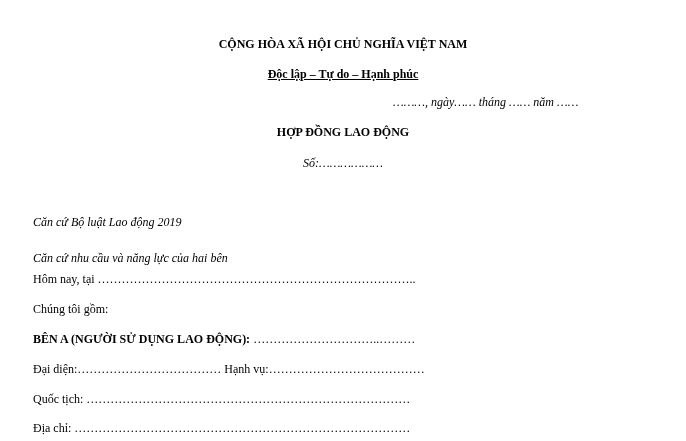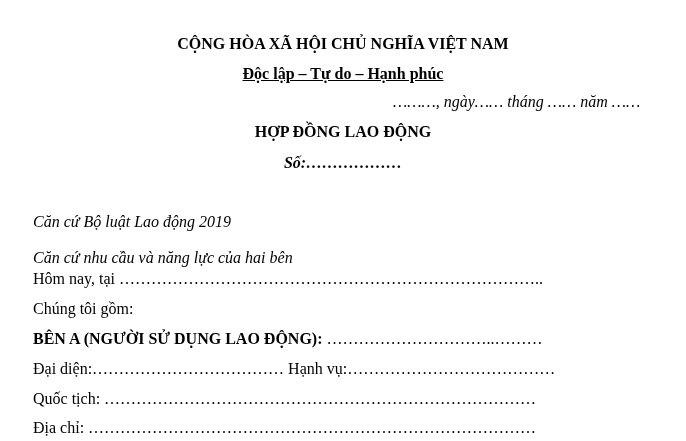--- a/index.html
+++ b/index.html
@@ -1,36 +1,36 @@
 <!DOCTYPE html>
 <html><head>
   <meta charset="utf-8">
   <style>
     html, body { margin: 0; padding: 0; background: #ffffff; }
     body {
       width: 686px; height: 441px; overflow: hidden; position: relative;
       font-family: "Liberation Serif", "DejaVu Serif", serif;
       color: #000000;
     }
-    .line { position: absolute; white-space: nowrap; font-size: 16px; line-height: 20px; }
+    .line { position: absolute; white-space: nowrap; font-size: 12px; line-height: 20px; }
     .center { left: 0; width: 686px; text-align: center; }
     .bold { font-weight: bold; }
     .italic { font-style: italic; text-align: center; }
     .underline { text-decoration: underline; }
     .left { left: 33px; }
   </style>
 </head>
 <body>
 
 <div>
   <div class="line center bold" style="top:34px;">CỘNG HÒA XÃ HỘI CHỦ NGHĨA VIỆT NAM</div>
   <div class="line center bold underline" style="top:64px;text-align:center;">Độc lập – Tự do – Hạnh phúc</div>
   <div class="line italic" style="top:92px; left:393px;">………, ngày…… tháng …… năm ……</div>
   <div class="line center bold" style="top:122px;">HỢP ĐỒNG LAO ĐỘNG</div>
-  <div class="line center italic" style="top:153px;font-weight:bold;">Số:………………</div>
+  <div class="line center italic" style="top:153px;">Số:………………</div>
 
   <div class="line left italic" style="top:212px;">Căn cứ Bộ luật Lao động 2019</div>
   <div class="line left italic" style="top:248px;">Căn cứ nhu cầu và năng lực của hai bên</div>
   <div class="line left" style="top:269px;">Hôm nay, tại ……………………………………………………………………..</div>
   <div class="line left" style="top:299px;">Chúng tôi gồm:</div>
   <div class="line left" style="top:329px;">
     <span class="bold">BÊN A (NGƯỜI SỬ DỤNG LAO ĐỘNG):</span><span> …………………………..………</span>
   </div>
   <div class="line left" style="top:359px;">Đại diện:……………………………… Hạnh vụ:…………………………………</div>
   <div class="line left" style="top:389px;">Quốc tịch: ………………………………………………………………………</div>

